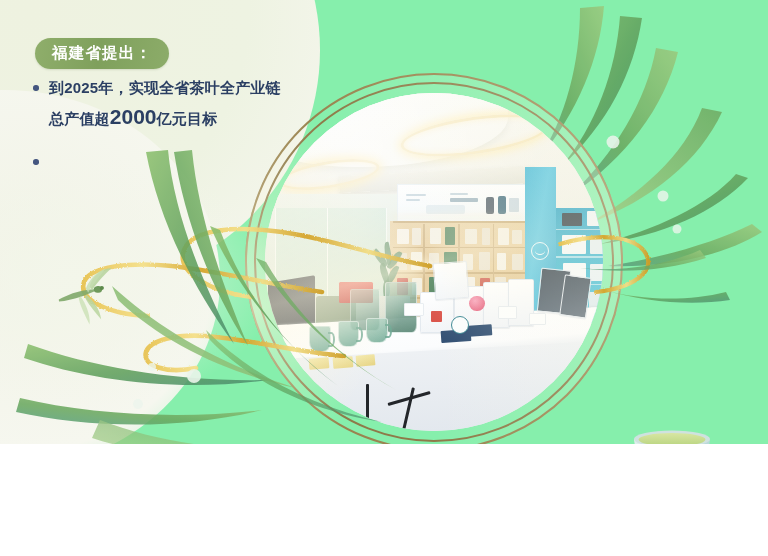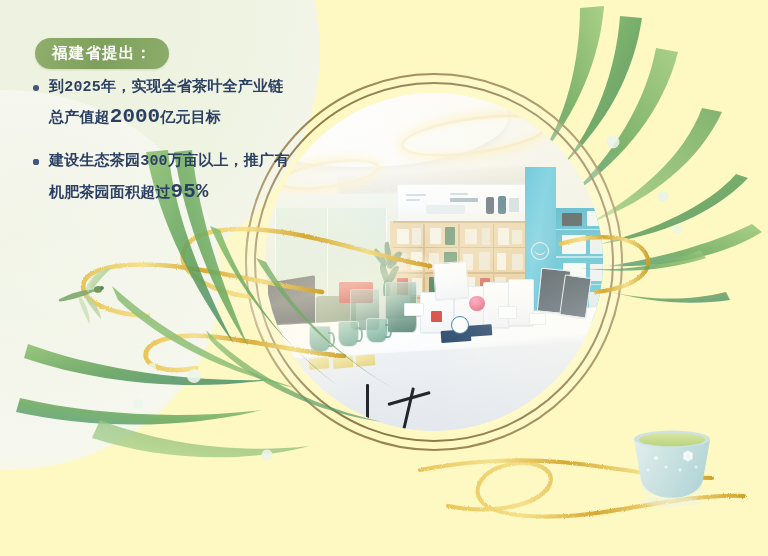--- a/index.html
+++ b/index.html
@@ -3,22 +3,22 @@
 <meta charset="utf-8">
 <title>Fujian Tea Industry Infographic</title>
 <style>
   * { margin:0; padding:0; box-sizing:border-box; }
   html,body{
     width:768px; height:556px; overflow:hidden;
     font-family:"Liberation Sans","DejaVu Sans",sans-serif;
     background:#ffffff;
   }
   #stage{
-    position:relative; width:768px; height:556px; overflow:hidden;
-    background:#fef9c3;
+    position:relative; width:768px; height:444px; overflow:hidden;
+    background:#86efac;
   }
 
   
   .bg-blob{
     position:absolute; left:-150px; top:-185px;
     width:470px; height:470px; border-radius:50%;
     background:radial-gradient(circle at 38% 42%, #eef2e0 0%, #eef3e2 55%, #f3f5ea 78%, rgba(245,247,238,0) 100%);
     z-index:1;
   }
   .bg-blob2{
@@ -52,21 +52,20 @@
   .bullets{ position:absolute; left:30px; top:76px; width:260px; }
   .bullet{
     position:relative;
     padding-left:19px;
     margin-bottom:16px;
     color:#2b3f63;
     font-size:15px;
     font-weight:bold;
     line-height:1.62;
     letter-spacing:.2px;
-    font-family:Liberation Mono, monospace;
   }
   .bullet .dot{
     position:absolute; left:3px; top:9px;
     width:5.5px; height:5.5px; border-radius:50%;
     background:#44567f;
   }
   .bullet .big{ font-size:21px; font-weight:bold; letter-spacing:0; }
 
   
   .photo-wrap{
@@ -313,24 +312,20 @@
 
       <div class="bullet">
         <span class="dot"></span>
         <span>到2025年，实现全省茶叶全产业链总产值超</span><span class="big">2000</span><span>亿元目标</span>
       </div>
 
       <div class="bullet">
         <span class="dot"></span>
       </div>
 
-      <div class="bullet">
-        <span class="dot"></span>
-        <span>建设生态茶园300万亩以上，推广有机肥茶园面积超过</span><span class="big">95%</span>
-      </div>
 
     </div>
   </div>
 
   <div class="photo-wrap">
     <div class="photo">
 
       <div class="ph-ceiling"></div>
       <div class="ph-ceilpanel"></div>
       <div class="ph-beam"></div>

